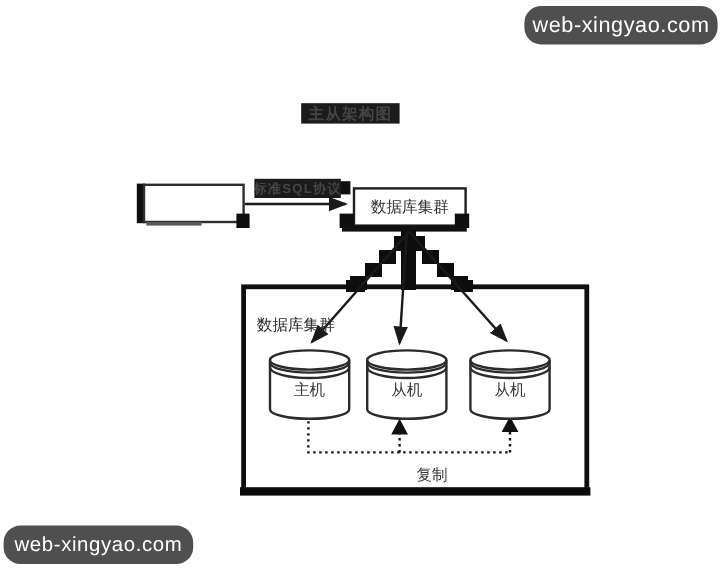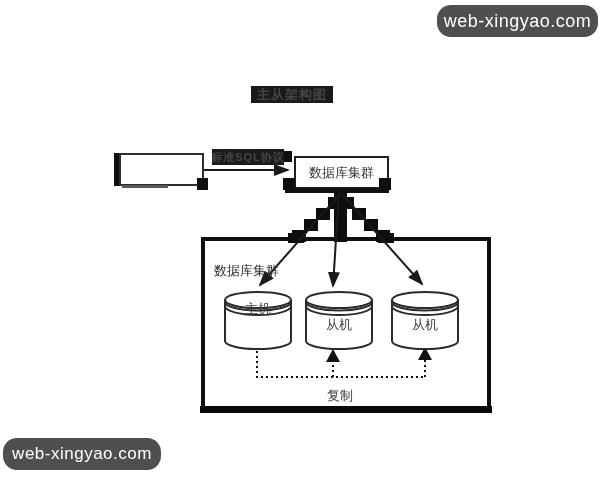--- a/index.html
+++ b/index.html
@@ -111,22 +111,22 @@
 
   <div class="lbl blob" style="left:251px;top:86px;width:82px;height:17px;font-size:13px;">主从架构图</div>
 
 
   <div class="lbl blob" style="left:212px;top:149px;width:72px;height:16px;font-size:11px;">标准SQL协议</div>
 
   <div class="lbl box-lbl" style="left:295px;top:157px;width:93px;height:31px;">数据库集群</div>
 
   <div class="lbl cluster-lbl" style="left:208px;top:262px;width:90px;height:18px;">数据库集群</div>
 
-  <div class="lbl node-lbl" style="left:233px;top:300px;width:50px;height:18px;">主机</div>
+  <div class="lbl node-lbl" style="left:233px;top:316px;width:50px;height:18px;">主机</div>
   <div class="lbl node-lbl" style="left:314px;top:316px;width:50px;height:18px;">从机</div>
   <div class="lbl node-lbl" style="left:400px;top:316px;width:50px;height:18px;">从机</div>
 
-  <div class="lbl node-lbl" style="left:312px;top:387px;width:56px;height:18px;">复制</div>
+  <div class="lbl node-lbl" style="left:332px;top:387px;width:56px;height:18px;">复制</div>
 
   <div class="watermark wm-tr">web-xingyao.com</div>
   <div class="watermark wm-bl">web-xingyao.com</div>
 
 </div>
 
 </body></html>

